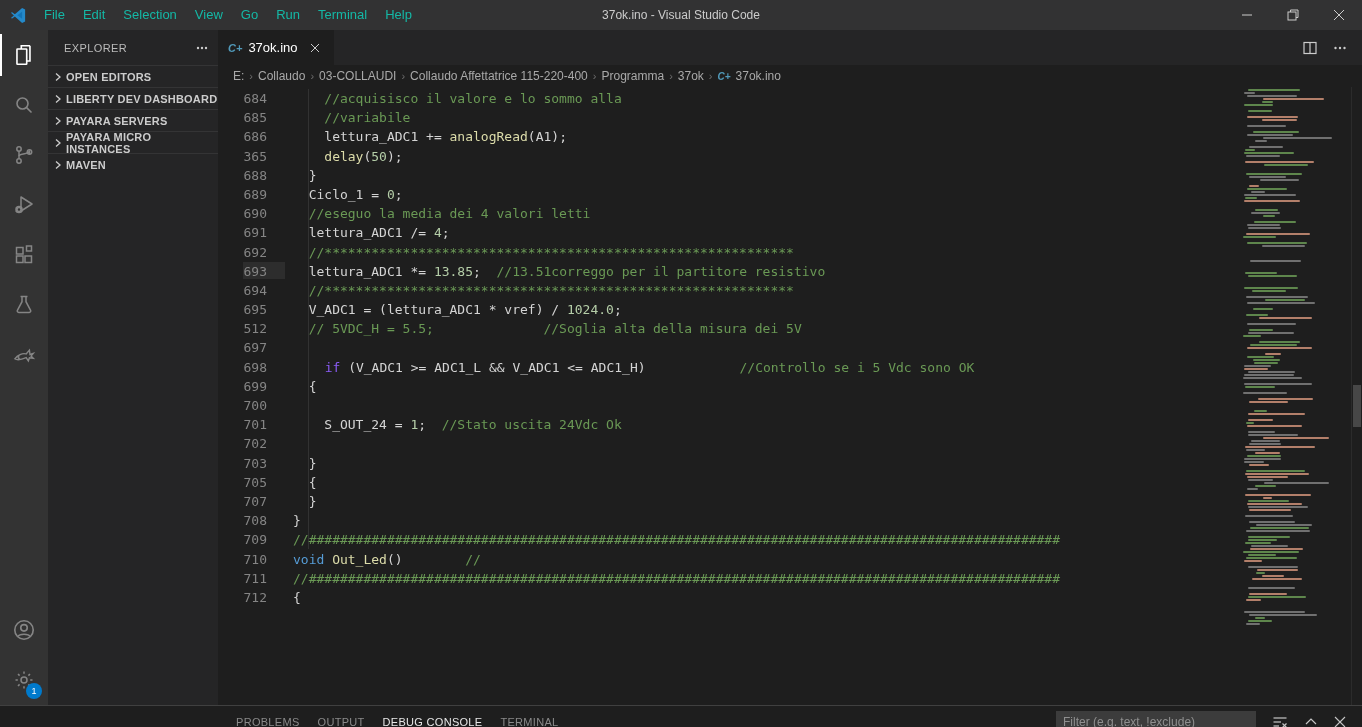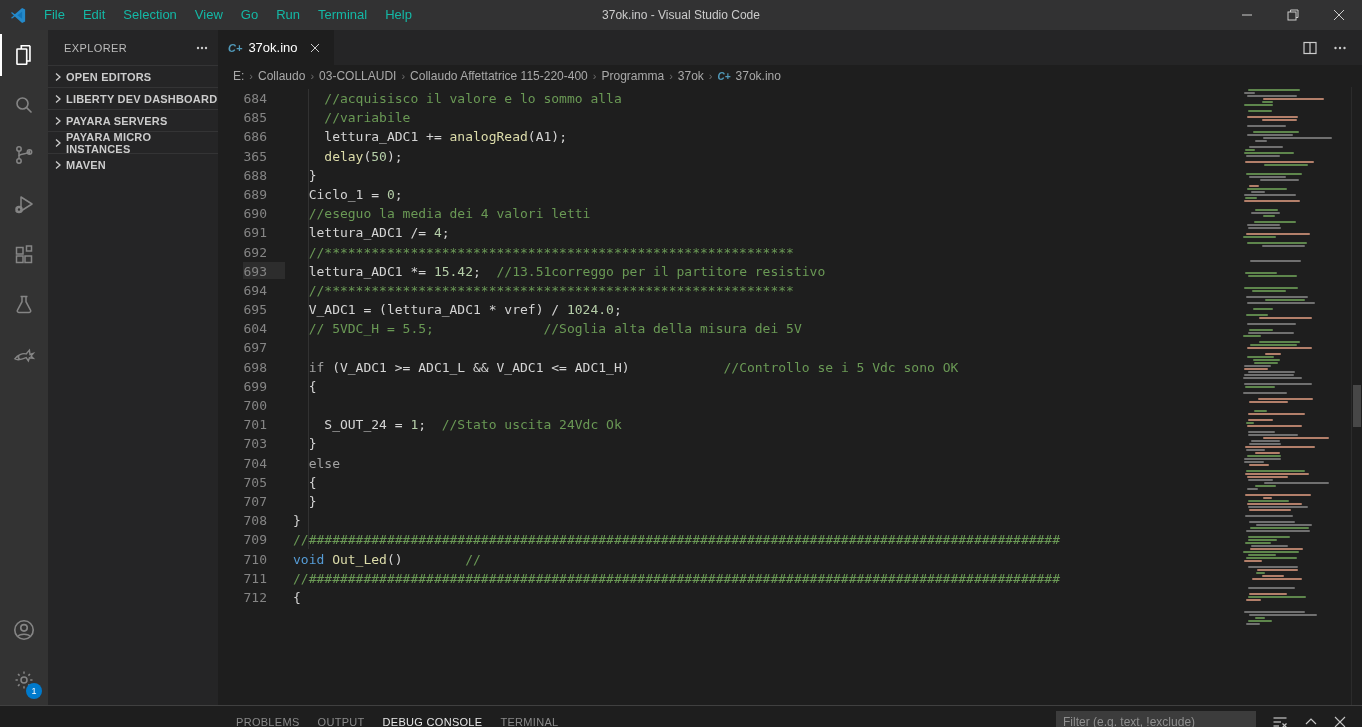--- a/index.html
+++ b/index.html
@@ -45,21 +45,21 @@
 
   .editor-body { position:relative; flex:1; overflow:hidden; font-family:"DejaVu Sans Mono", monospace; font-size:13px; }
   .code-scroll { position:absolute; left:0; top:2px; right:122px; }
   .code-line { display:flex; height:19.2px; line-height:19.2px; white-space:pre; }
   .code-line .num { width:49px; text-align:right; color:#858585; flex-shrink:0; }
   .code-line .txt { margin-left:26px; color:#d4d4d4; }
   .tok-cm { color:#6a9955; }
   .tok-num { color:#b5cea8; }
   .tok-fn { color:#dcdcaa; }
   .tok-kw { color:#569cd6; }
-  .tok-kw2 { color:#a3a3a3; }
+  .tok-kw2 { color:#8b5cf6;margin-left:16px; }
   .indent-guide { position:absolute; width:1px; background:rgba(255,255,255,0.09); }
   .match-box { position:absolute; background:rgba(255,255,255,0.07); }
 
   .minimap { position:absolute; top:0; bottom:0; right:11px; width:110px; overflow:hidden; }
   .mm-row { position:absolute; height:2px; border-radius:1px; }
   .scrollbar { position:absolute; top:0; bottom:0; right:0; width:11px; border-left:1px solid rgba(255,255,255,0.06); }
   .scroll-thumb { position:absolute; left:1px; right:1px; height:42px; background:rgba(121,121,121,0.45); }
 
   
   .panel { height:73px; border-top:1px solid rgba(128,128,128,0.35); background:#1e1e1e; display:flex; flex-direction:column; padding-left:218px; position:relative; }
@@ -291,31 +291,31 @@
       <div class="code-scroll" id="code">
           <div class="code-line"><span class="num">684</span><span class="txt"><span>    </span><span class="tok-cm">//acquisisco il valore e lo sommo alla</span></span></div>
           <div class="code-line"><span class="num">685</span><span class="txt"><span>    </span><span class="tok-cm">//variabile</span></span></div>
           <div class="code-line"><span class="num">686</span><span class="txt"><span>    lettura_ADC1 += </span><span class="tok-fn">analogRead</span><span>(A1);</span></span></div>
           <div class="code-line"><span class="num">365</span><span class="txt"><span>    </span><span class="tok-fn">delay</span><span>(</span><span class="tok-num">50</span><span>);</span></span></div>
           <div class="code-line"><span class="num">688</span><span class="txt"><span>  }</span></span></div>
           <div class="code-line"><span class="num">689</span><span class="txt"><span>  Ciclo_1 = </span><span class="tok-num">0</span><span>;</span></span></div>
           <div class="code-line"><span class="num">690</span><span class="txt"><span>  </span><span class="tok-cm">//eseguo la media dei 4 valori letti</span></span></div>
           <div class="code-line"><span class="num">691</span><span class="txt"><span>  lettura_ADC1 /= </span><span class="tok-num">4</span><span>;</span></span></div>
           <div class="code-line"><span class="num">692</span><span class="txt"><span>  </span><span class="tok-cm">//************************************************************</span></span></div>
-          <div class="code-line"><span class="num">693</span><span class="txt"><span>  lettura_ADC1 *= </span><span class="tok-num">15.42</span><span>;  </span><span class="tok-cm">//13.51correggo per il partitore resistivo</span></span></div>
+          <div class="code-line"><span class="num">693</span><span class="txt"><span>  lettura_ADC1 *= </span><span class="tok-num">13.85</span><span>;  </span><span class="tok-cm">//13.51correggo per il partitore resistivo</span></span></div>
           <div class="code-line"><span class="num">694</span><span class="txt"><span>  </span><span class="tok-cm">//************************************************************</span></span></div>
           <div class="code-line"><span class="num">695</span><span class="txt"><span>  V_ADC1 = (lettura_ADC1 * vref) / </span><span class="tok-num">1024.0</span><span>;</span></span></div>
-          <div class="code-line"><span class="num">604</span><span class="txt"><span>  </span><span class="tok-cm">// 5VDC_H = 5.5;              //Soglia alta della misura dei 5V</span></span></div>
+          <div class="code-line"><span class="num">512</span><span class="txt"><span>  </span><span class="tok-cm">// 5VDC_H = 5.5;              //Soglia alta della misura dei 5V</span></span></div>
           <div class="code-line"><span class="num">697</span></div>
           <div class="code-line"><span class="num">698</span><span class="txt"><span>  </span><span class="tok-kw2">if</span><span> (V_ADC1 &gt;= ADC1_L &amp;&amp; V_ADC1 &lt;= ADC1_H)            </span><span class="tok-cm">//Controllo se i 5 Vdc sono OK</span></span></div>
           <div class="code-line"><span class="num">699</span><span class="txt"><span>  {</span></span></div>
           <div class="code-line"><span class="num">700</span><span class="txt"><span></span></span></div>
           <div class="code-line"><span class="num">701</span><span class="txt"><span>    S_OUT_24 = </span><span class="tok-num">1</span><span>;  </span><span class="tok-cm">//Stato uscita 24Vdc Ok</span></span></div>
+          <div class="code-line"><span class="num">702</span><span class="txt"><span></span></span></div>
           <div class="code-line"><span class="num">703</span><span class="txt"><span>  }</span></span></div>
-          <div class="code-line"><span class="num">704</span><span class="txt"><span>  </span><span class="tok-kw2">else</span></span></div>
           <div class="code-line"><span class="num">705</span><span class="txt"><span>  {</span></span></div>
           <div class="code-line"><span class="num">707</span><span class="txt"><span>  }</span></span></div>
           <div class="code-line"><span class="num">708</span><span class="txt"><span>}</span></span></div>
           <div class="code-line"><span class="num">709</span><span class="txt"><span class="tok-cm">//################################################################################################</span></span></div>
           <div class="code-line"><span class="num">710</span><span class="txt"><span class="tok-kw">void</span><span> </span><span class="tok-fn">Out_Led</span><span>()        </span><span class="tok-cm">//</span></span></div>
           <div class="code-line"><span class="num">711</span><span class="txt"><span class="tok-cm">//################################################################################################</span></span></div>
           <div class="code-line"><span class="num">712</span><span class="txt"><span>{</span></span></div>
         </div>
       <div class="minimap" id="minimap">
           <div class="mm-row" style="top: 2px; left: 7.48964px; width: 51.3204px; background: rgba(106, 153, 85, 0.85);"></div>

